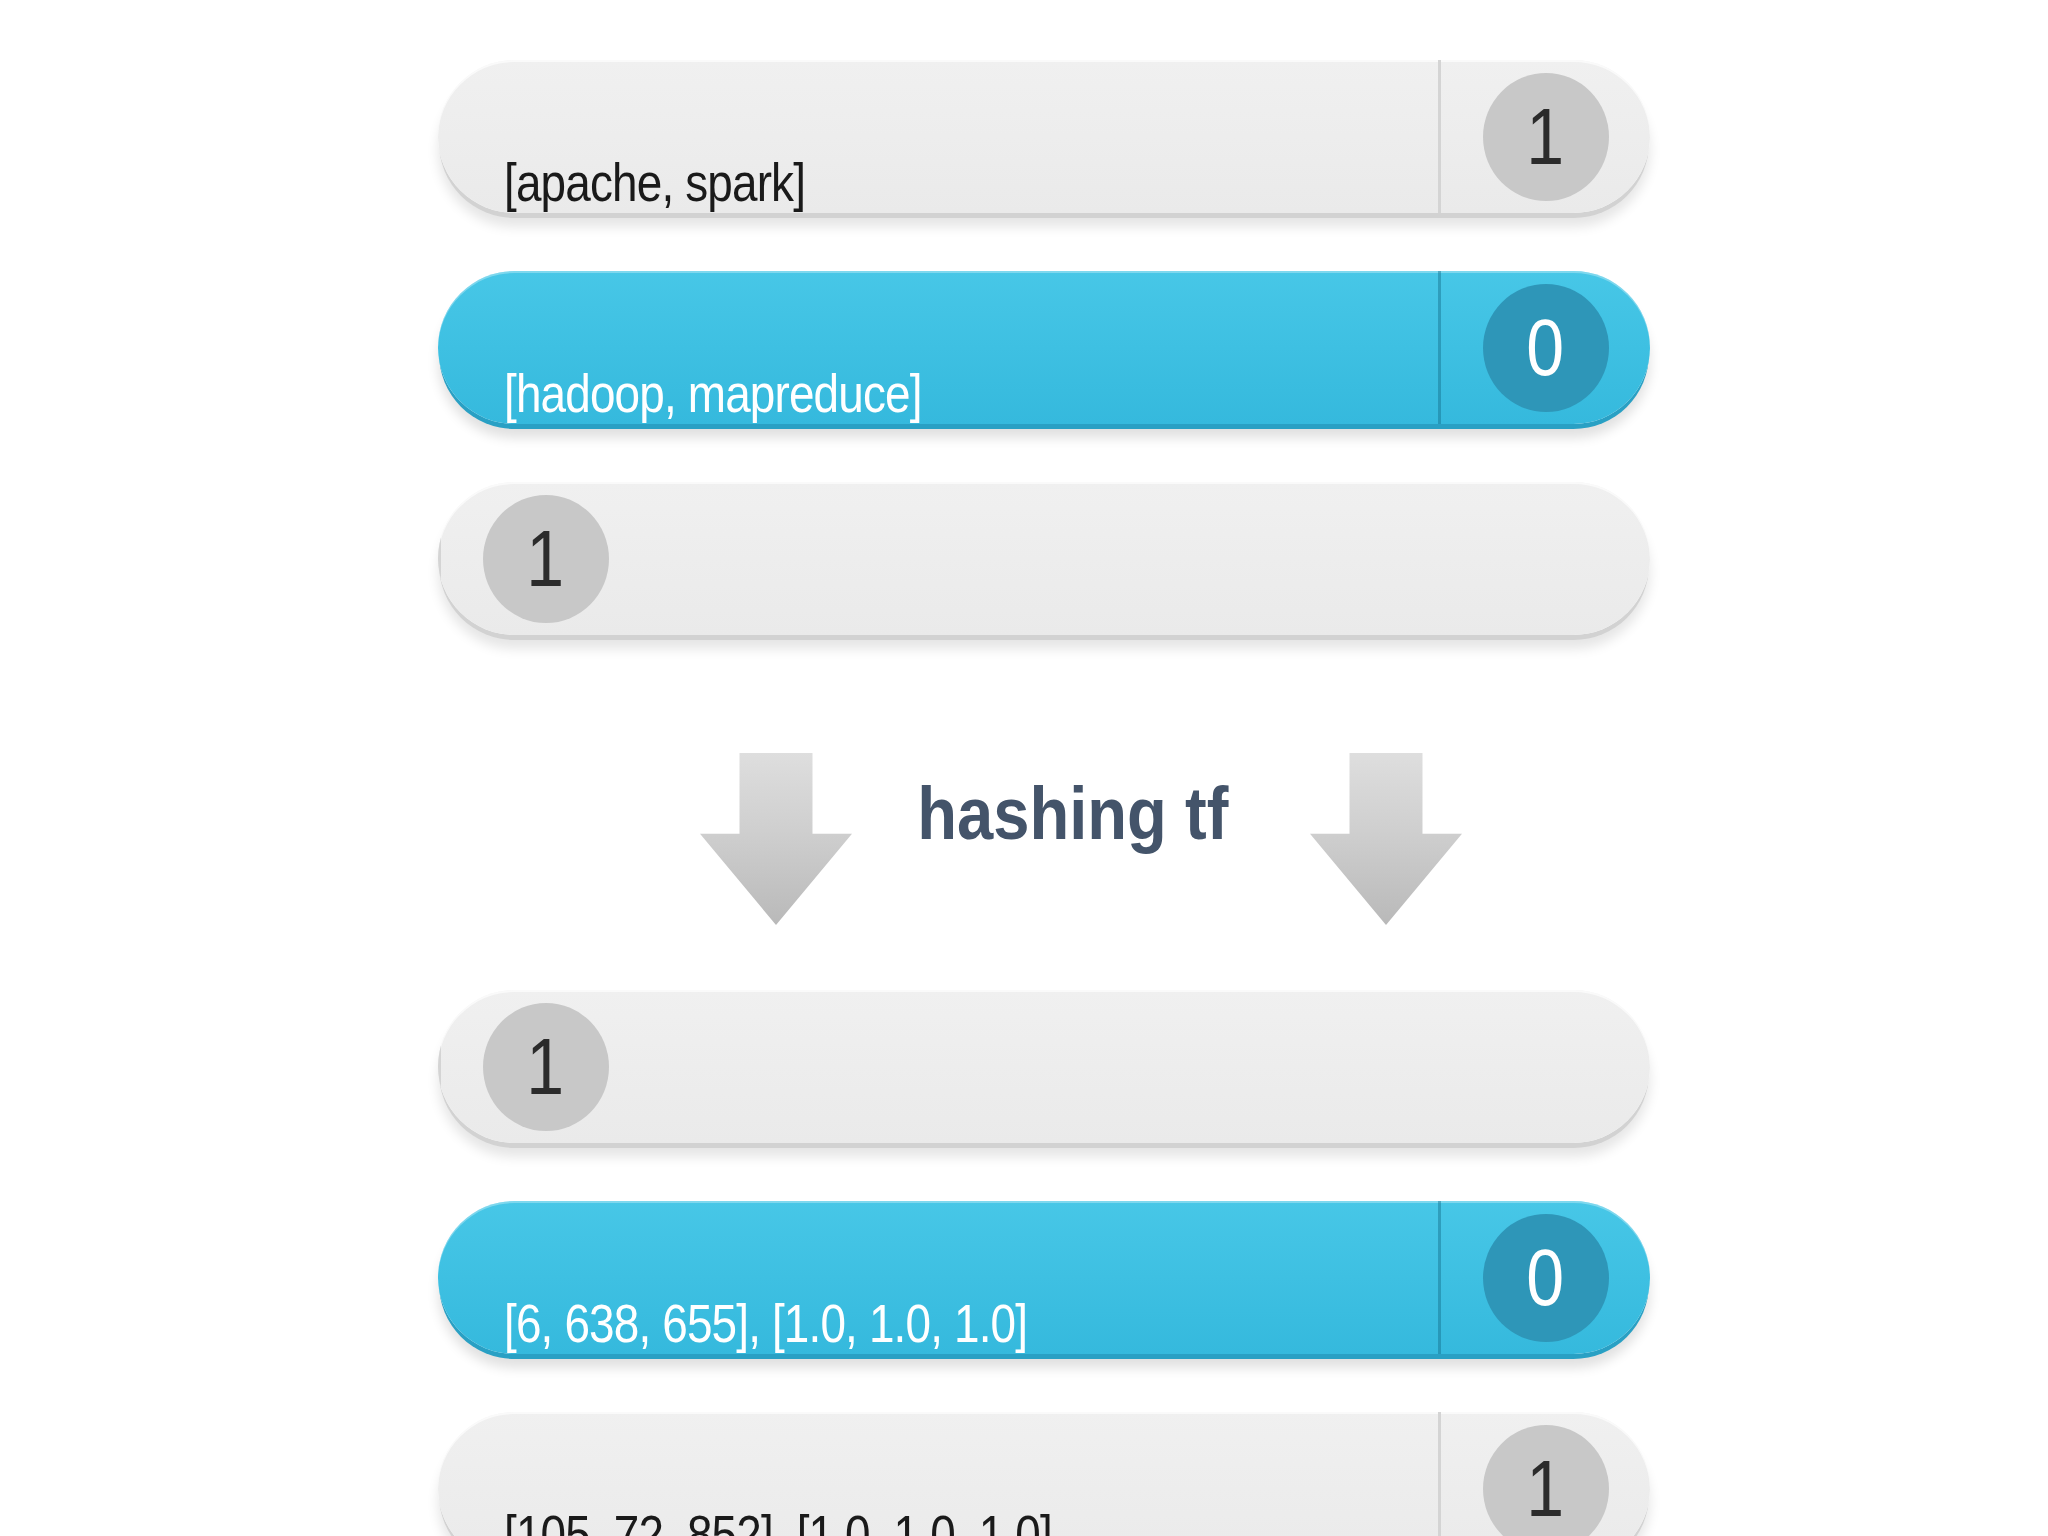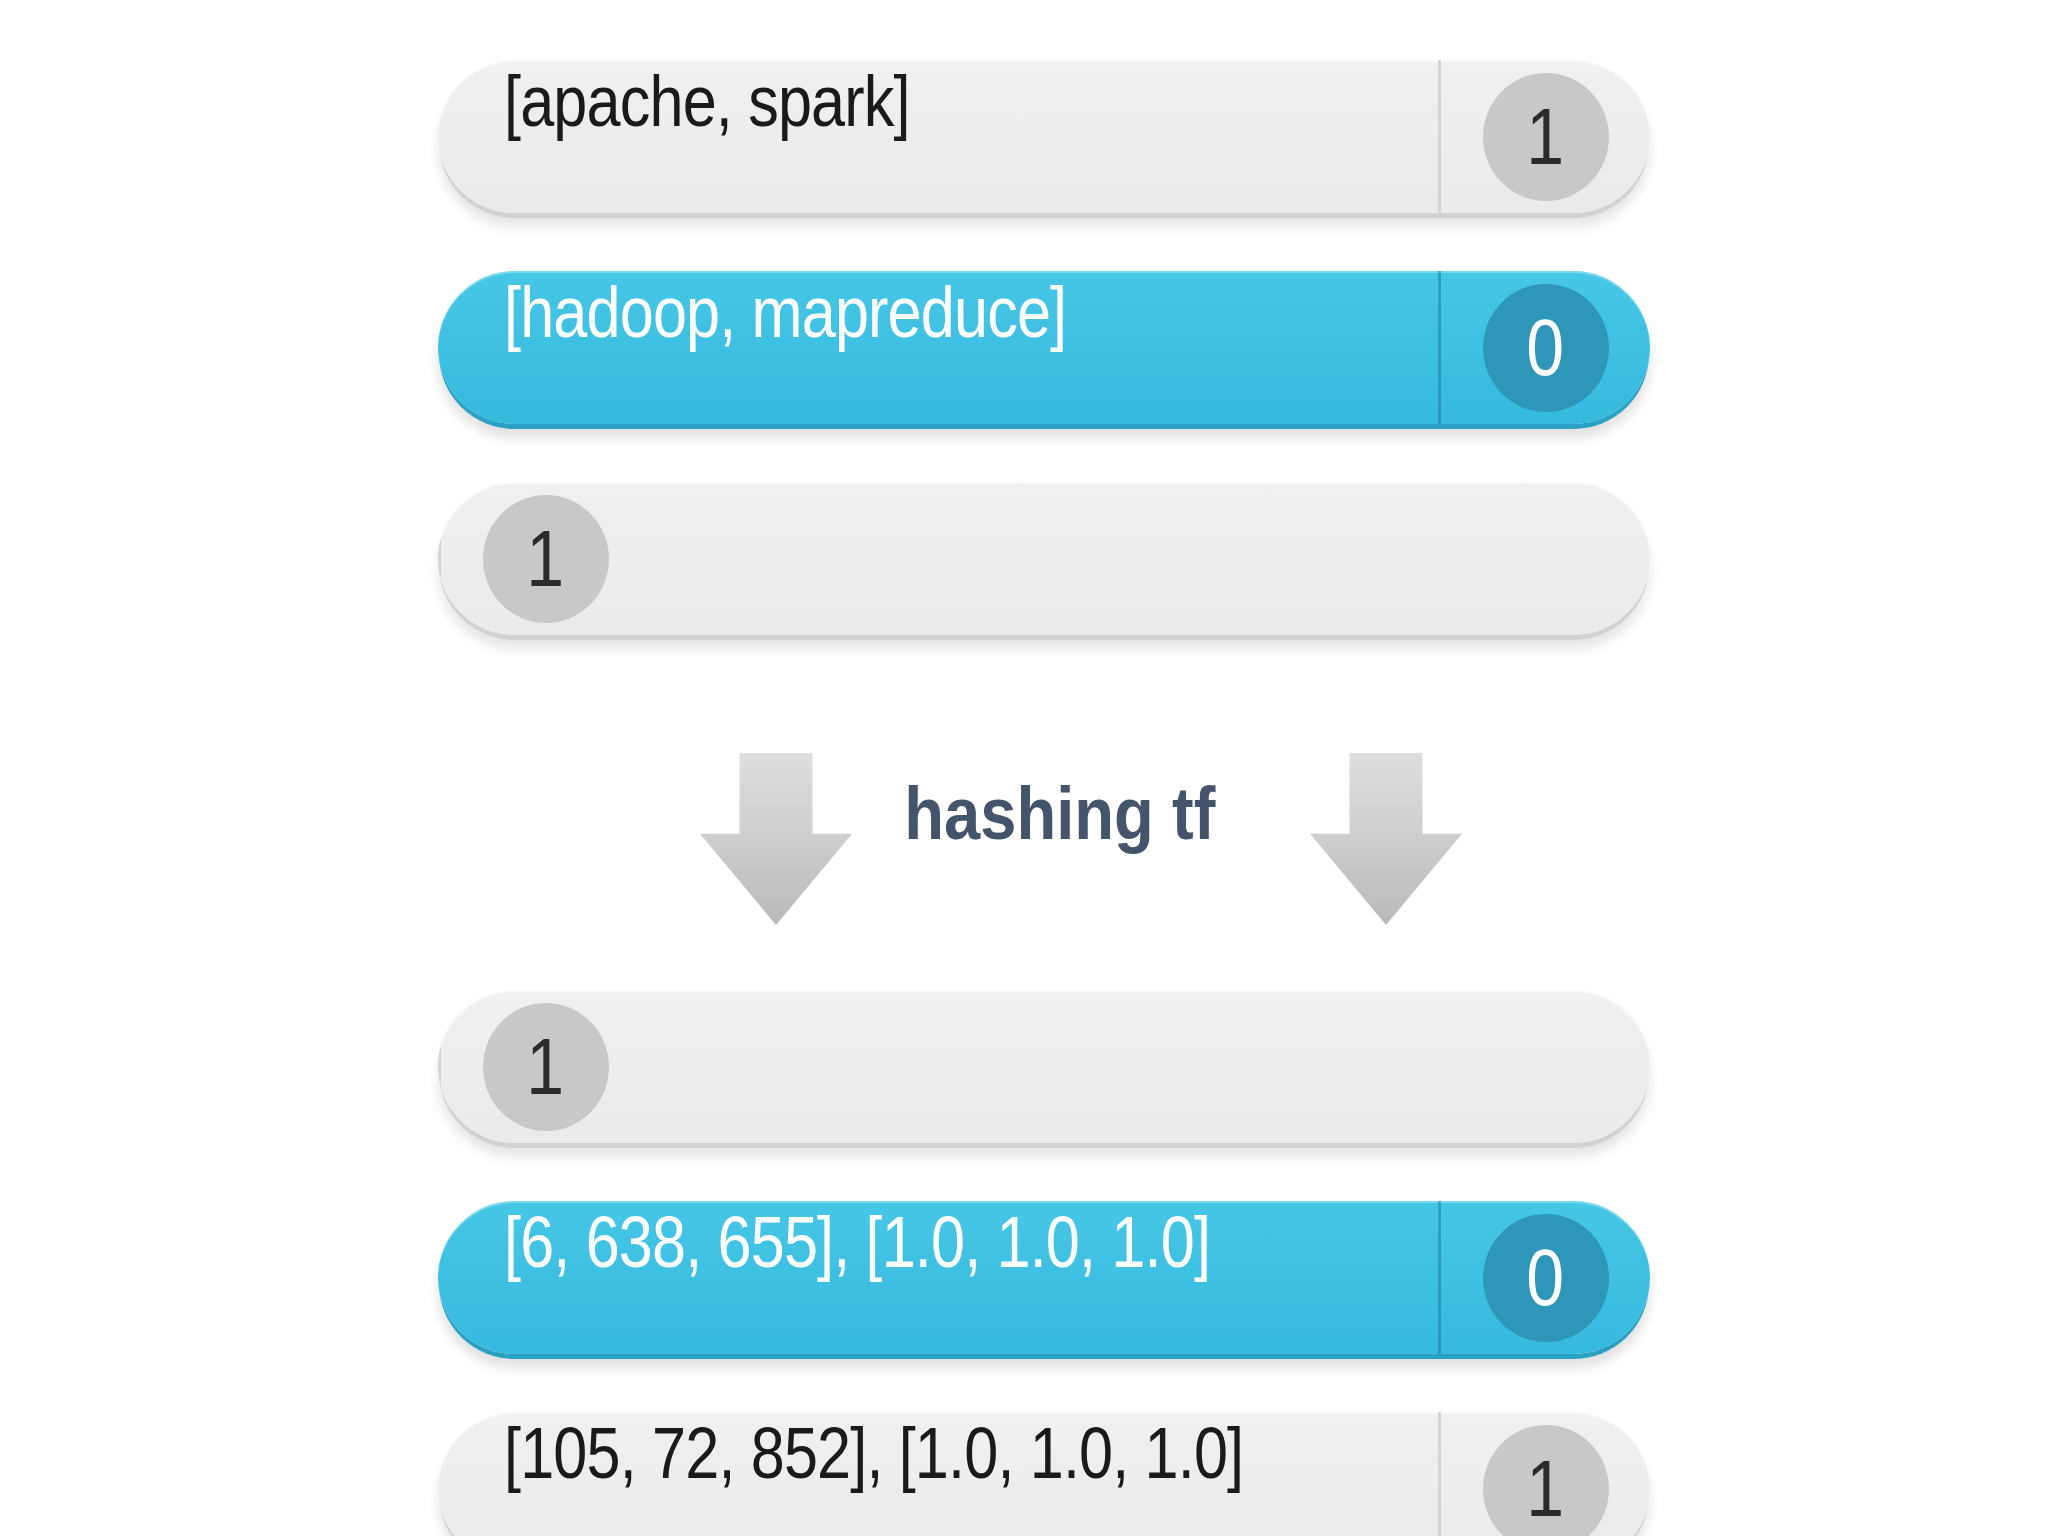--- a/index.html
+++ b/index.html
@@ -34,23 +34,23 @@
                 inset 0 2px 0 rgba(255,255,255,0.65);
   }
   .pill.cyan {
     background: linear-gradient(180deg, #47c7e7 0%, #35b9dd 100%);
     box-shadow: 0 6px 0 -1px #29a0c4, 0 14px 12px rgba(0,0,0,0.12),
                 inset 0 2px 0 rgba(255,255,255,0.30);
   }
   .pill-label {
     flex: 1 1 auto;
     display: flex;
-    align-items: flex-start;
+    align-items: flex-end;
     padding-left: 66px;
-    font-size: 72px;
+    font-size: 54px;
     letter-spacing: -1px;
     white-space: nowrap;
     color: #1a1a1a;
   }
   .pill.cyan .pill-label { color: #ffffff; }
   .pill-label .narrow {
     display: inline-block;
     transform: scaleX(0.85);
     transform-origin: left center;
   }
@@ -93,21 +93,21 @@
     width: 152px;
     height: 172px;
     background: linear-gradient(180deg, #dedede 0%, #cfcfcf 45%, #b9b9b9 100%);
     clip-path: polygon(26% 0, 74% 0, 74% 47%, 100% 47%, 50% 100%, 0 47%, 26% 47%);
     filter: drop-shadow(3px 4px 3px rgba(0,0,0,0.18));
   }
   .down-arrow.left  { left: 262px; }
   .down-arrow.right { left: 872px; }
   .transform-label {
     position: absolute;
-    left: 442px;
+    left: 455px;
     top: 18px;
     width: 360px;
     text-align: center;
     font-size: 74px;
     font-weight: bold;
     color: #44546a;
     white-space: nowrap;
   }
   .transform-label .narrow {
     display: inline-block;

